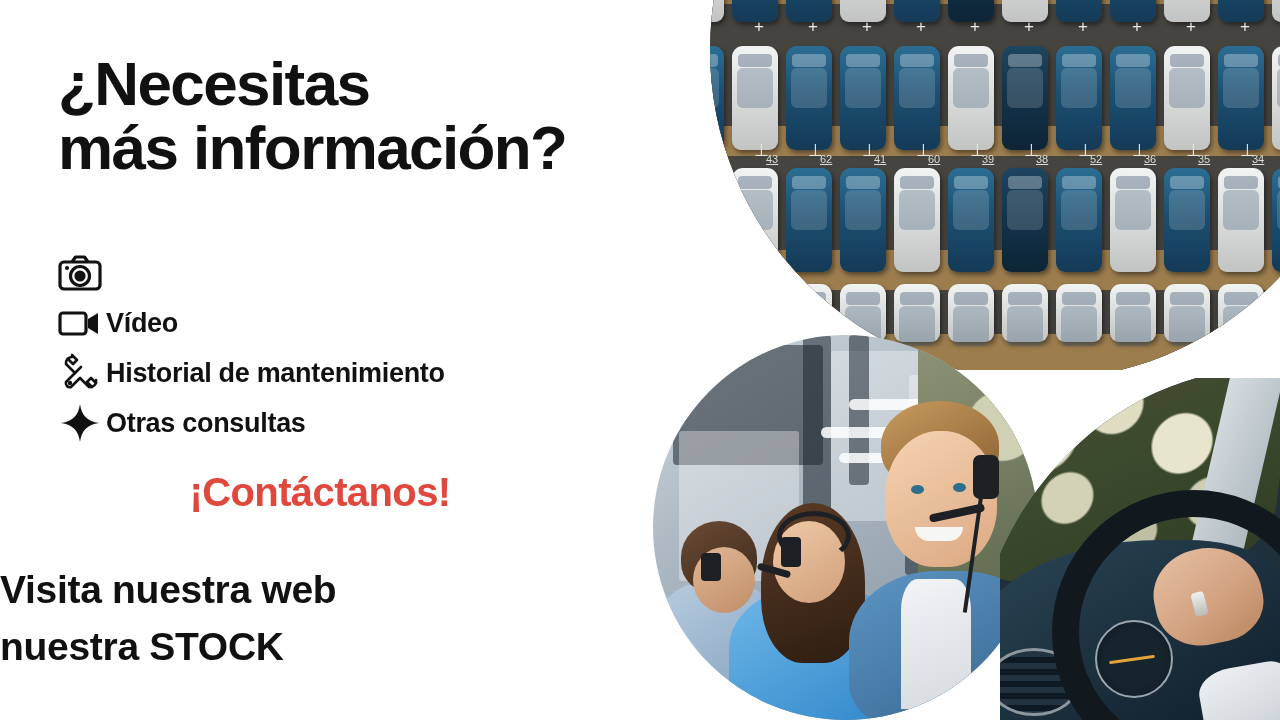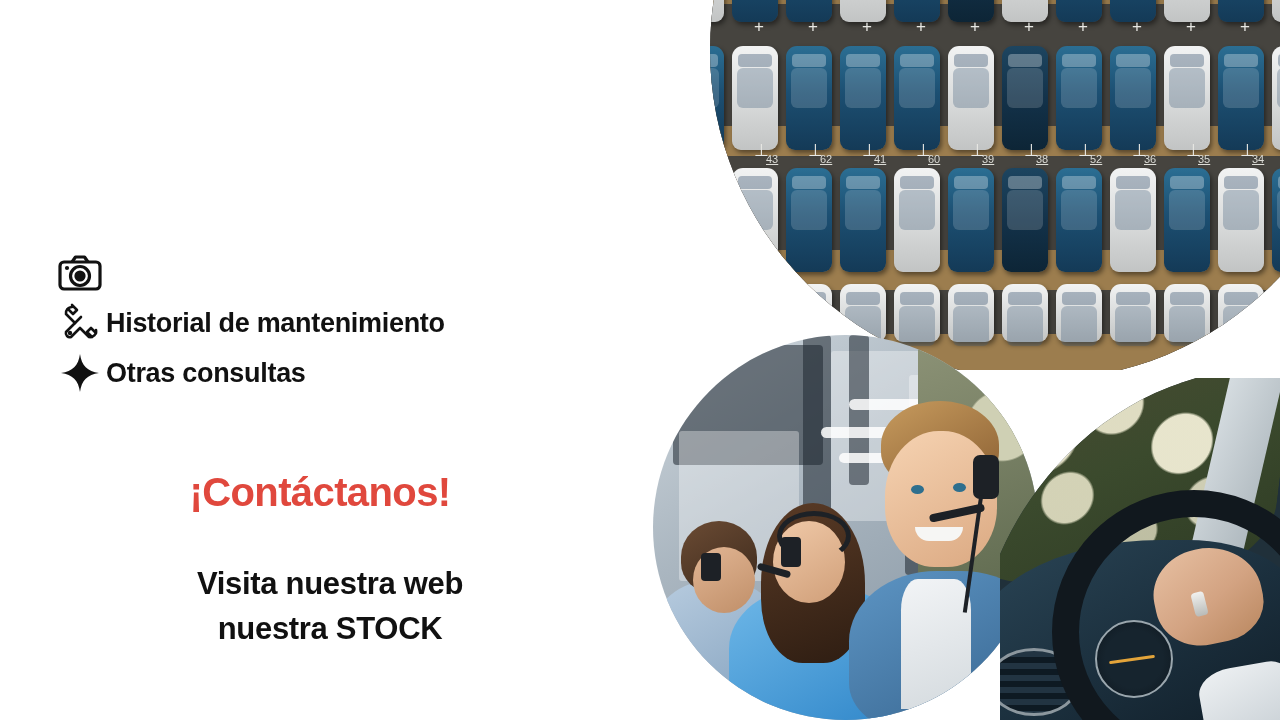--- a/index.html
+++ b/index.html
@@ -28,22 +28,22 @@
     font-weight:bold;font-size:27px;letter-spacing:-0.3px;color:#111111;
     white-space:nowrap;
   }
 
   .cta{
     position:absolute;left:0;top:470px;width:640px;text-align:center;
     font-weight:bold;font-size:40px;letter-spacing:-0.6px;color:#e0483d;
   }
 
   .footer{
-    position:absolute;left:0;top:562px;width:660px;text-align:center;
-    font-weight:bold;font-size:31px;line-height:1.45;
+    position:absolute;left:0;top:562px;width:660px;
+    font-weight:bold;font-size:39px;line-height:1.45;
     letter-spacing:-0.3px;color:#111111;
   }
   .footer .url{color:#e0483d;}
 
   
   .photo{position:absolute;overflow:hidden;}
 
   
   #carlot{
     left:620px;top:-70px;width:700px;height:440px;
@@ -152,35 +152,48 @@
     position:absolute;right:-10px;bottom:-6px;width:90px;height:60px;
     background:linear-gradient(160deg,#eef1f3,#ccd3d8);
     border-radius:38% 20% 0 0;transform:rotate(-10deg);
   }
 </style>
 </head>
 <body>
 
 <div id="banner">
 
+  <div class="headline">
+    <span>¿Necesitas</span>
+    <span class="l2">más información?</span>
+  </div>
 
   <div class="bullets">
 
     <div class="bullet">
       <span class="ic">
         <svg width="44" height="36" viewBox="0 0 44 36">
           <rect x="2" y="7" width="40" height="27" rx="4" fill="none" stroke="#111" stroke-width="3.2"></rect>
           <path d="M14 7 l3.5 -5 h9 l3.5 5" fill="none" stroke="#111" stroke-width="3.2" stroke-linejoin="round"></path>
           <circle cx="22" cy="21" r="9.5" fill="none" stroke="#111" stroke-width="3.2"></circle>
           <circle cx="22" cy="21" r="5.6" fill="#111"></circle>
           <circle cx="9" cy="13" r="2.1" fill="#111"></circle>
         </svg>
       </span>
     </div>
 
+    <div class="bullet">
+      <span class="ic">
+        <svg width="44" height="32" viewBox="0 0 44 32">
+          <rect x="2" y="6" width="26" height="21" rx="3" fill="none" stroke="#111" stroke-width="3.2"></rect>
+          <path d="M30 12 l10 -6 v21 l-10 -6 z" fill="#111"></path>
+        </svg>
+      </span>
+      <span class="lbl">Vídeo</span>
+    </div>
 
     <div class="bullet">
       <span class="ic">
         <svg width="44" height="40" viewBox="0 0 44 40">
           <g stroke="#111" stroke-width="2.6" fill="none" stroke-linecap="round" stroke-linejoin="round">
             <path d="M14 4 a6 6 0 0 0 -6 7 l9 9 l-9 9 a4 4 0 0 0 5 5 l9 -9 l9 9 a6 6 0 0 0 7 -7"></path>
             <path d="M10 6 l5 5 l4 -4 l-5 -5"></path>
             <path d="M34 34 l-5 -5 l4 -4 l5 5"></path>
             <path d="M17 20 l6 -6"></path>
           </g>

